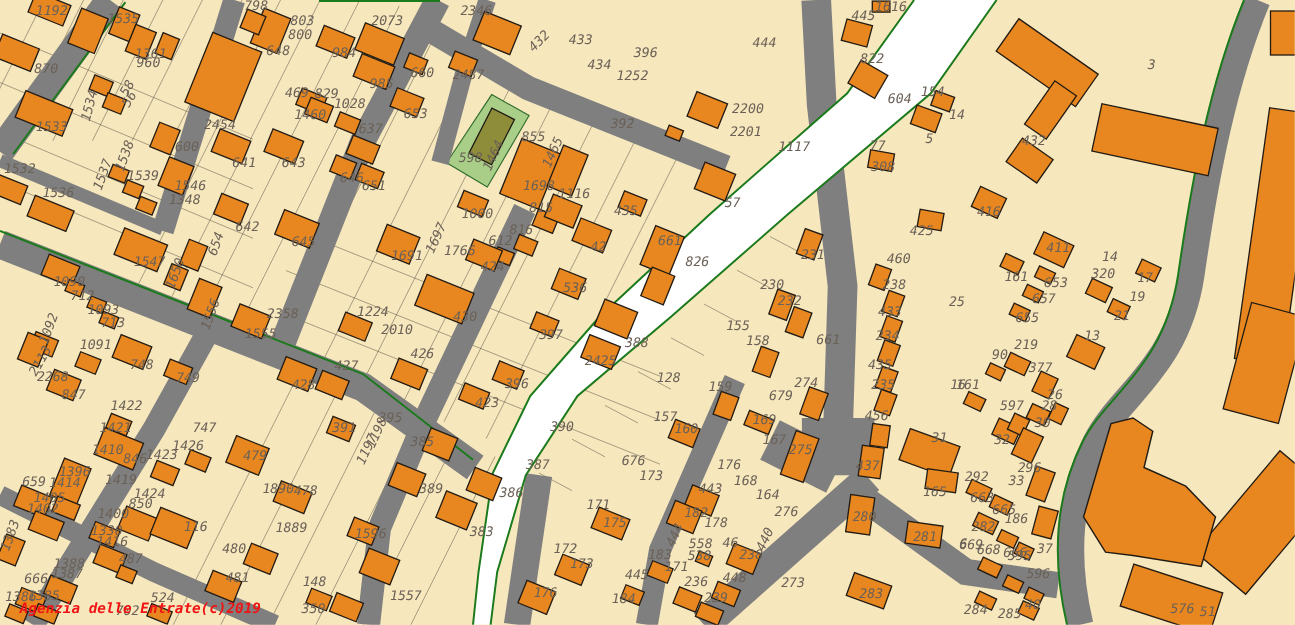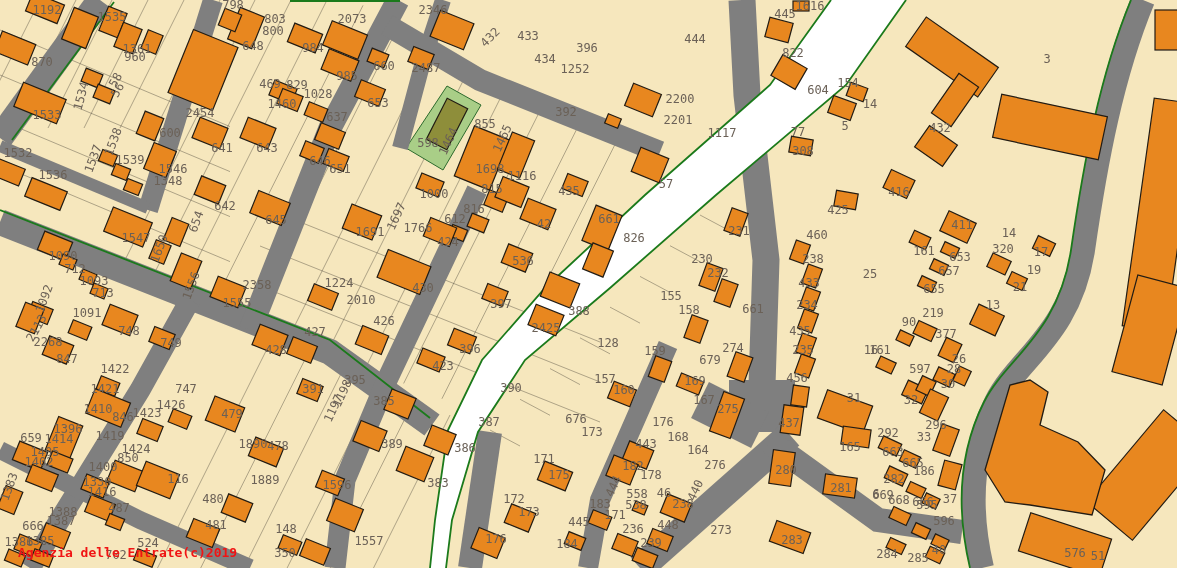--- a/index.html
+++ b/index.html
@@ -1,16 +1,16 @@
 <!DOCTYPE html>
 <html><head>
 <meta charset="utf-8">
 <style>
   html,body{margin:0;padding:0;background:#f6e7bd;}
-  #stage{position:relative;width:1177px;height:568px;overflow:hidden;}
+  #stage{position:relative;width:1177px;height:568px;overflow:hidden;font-style:italic;}
   svg{display:block;}
   .plabel{font-family:"DejaVu Sans Mono","Liberation Mono",monospace;font-size:12px;fill:#6b6157;}
   .copyright{font-family:"DejaVu Sans Mono","Liberation Mono",monospace;font-size:13px;font-weight:bold;fill:#f01414;}
 </style>
 </head>
 <body>
 
 <div id="stage">
   <svg id="map-svg" width="1177" height="568" viewBox="0 0 1177 568">
     <g id="g-bg">

